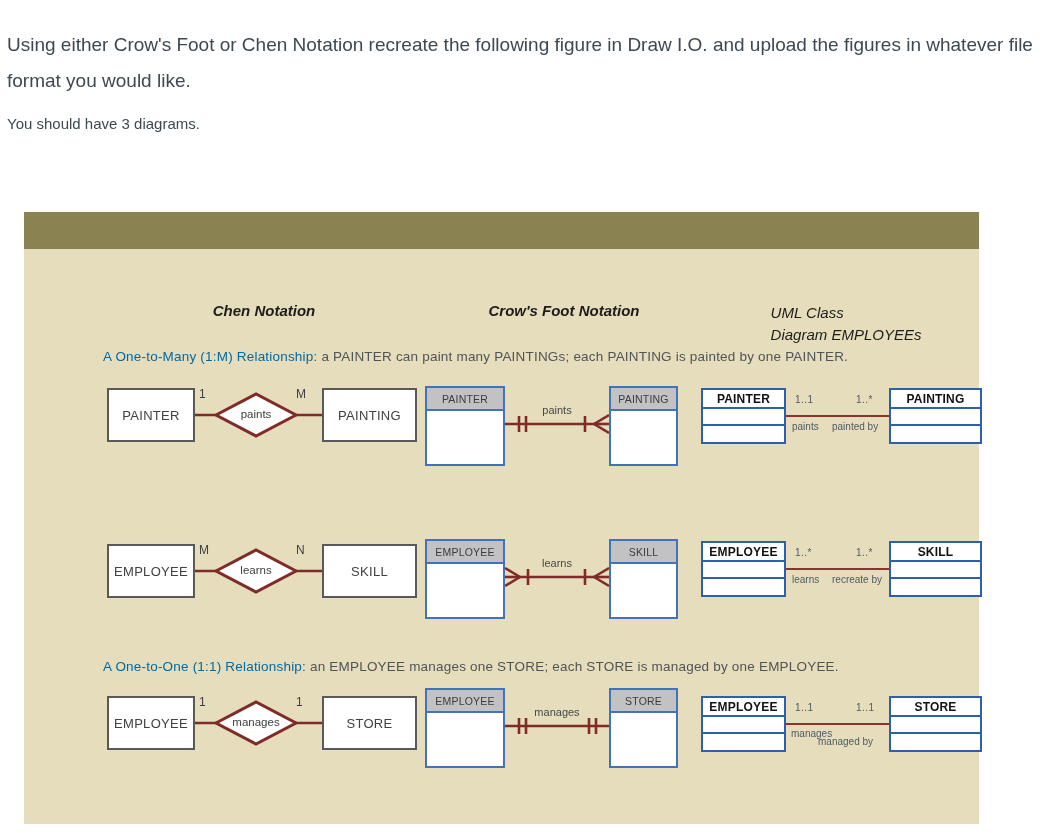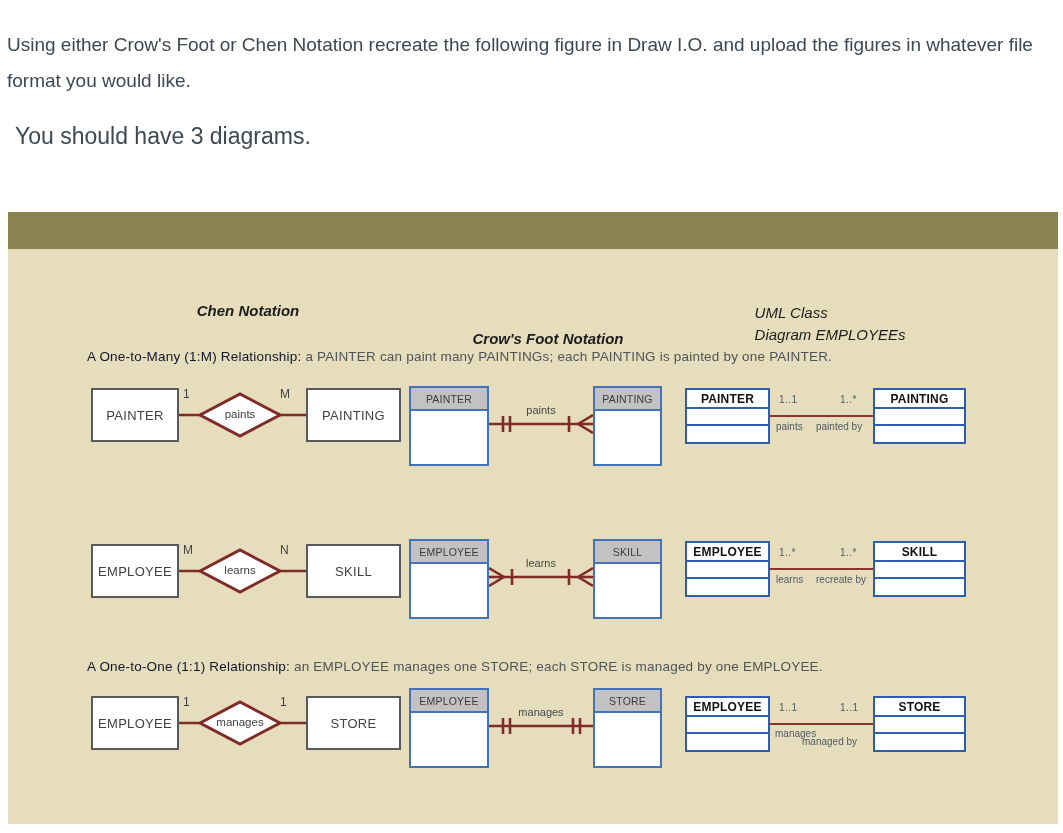--- a/index.html
+++ b/index.html
@@ -1,34 +1,34 @@
 <!DOCTYPE html>
 <html><head>
 <meta charset="utf-8">
 <style>
   html,body{margin:0;padding:0;background:#fff;}
   body{font-family:"Liberation Sans",sans-serif;}
   .page{position:relative;width:1063px;height:833px;background:#fff;overflow:hidden;}
 
   .assign{position:absolute;left:7px;top:8px;width:1050px;font-size:19px;line-height:36px;color:#3e4852;}
-  .assign2{position:absolute;left:7px;top:100px;font-size:23px;color:#3e4852;margin-left:8px;}
-
-  .figure{position:absolute;left:8px;top:212px;width:1050px;height:612px;}
+  .assign2{position:absolute;left:7px;top:100px;font-size:15px;color:#3e4852;}
+
+  .figure{position:absolute;left:24px;top:212px;width:955px;height:612px;}
   .figure-header{height:37px;background:#8b8252;color:#fbfbf8;font-size:19px;font-weight:bold;
     line-height:37px;padding-left:13px;letter-spacing:.3px;box-sizing:border-box;white-space:pre;}
   .figure-body{position:relative;height:575px;background:#e6ddbc;}
 
   .col-head{position:absolute;font-size:15px;font-style:italic;font-weight:bold;color:#1c1c1c;
     transform:translateX(-50%);white-space:nowrap;}
   .chen-col{left:240px;top:53px;}
-  .crow-col{left:540px;top:53px;margin-top:28px;}
+  .crow-col{left:540px;top:53px;}
   .uml-col{left:822px;top:53px;font-weight:normal;line-height:22px;}
 
   .desc{position:absolute;left:79px;font-size:13.5px;letter-spacing:.2px;white-space:nowrap;}
-  .desc .lead{color:#0f172a;margin-top:36px;}
+  .desc .lead{color:#0369a1;margin-top:36px;}
   .desc .rest{color:#4f5458;}
   .desc0{top:100px}.desc1{top:254px}.desc2{top:410px}
 
   
   .chen{position:absolute;left:83px;width:310px;height:62px;}
   .chen0{top:133px}.chen1{top:289px}.chen2{top:441px}
   .chen svg{position:absolute;left:0;top:0;width:310px;height:62px;}
   .chen svg line{stroke:#7f2b28;stroke-width:2.5;}
   .chen svg polygon{fill:#ffffff;stroke:#7f2b28;stroke-width:3;}
   .chen-box{position:absolute;top:6px;height:54px;background:#fff;border:2px solid #58595b;

